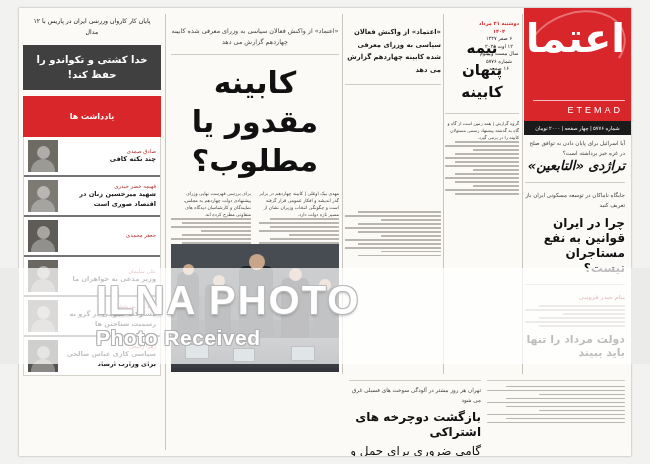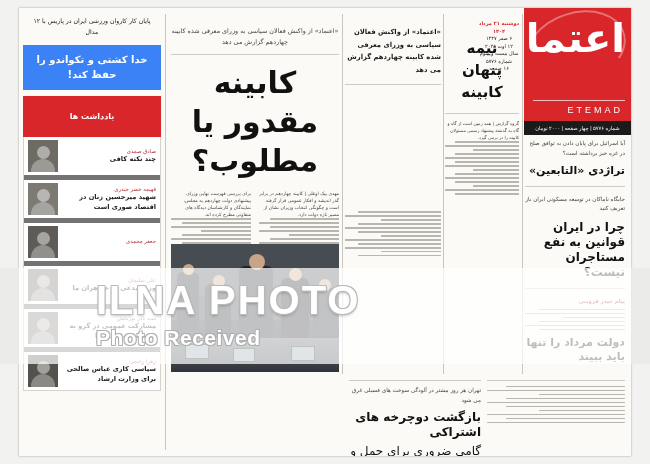--- a/index.html
+++ b/index.html
@@ -187,21 +187,21 @@
   }
   .sb-top {
     text-align: center;
     font-size: 6.2px;
     line-height: 1.7;
     color: #222;
     padding: 2px 4px 4px;
   }
   .sb-black {
     margin-top: 4px;
-    background: #3b82f6;
+    background: #404040;
     color: #fff;
     text-align: center;
     padding: 7px 4px 8px;
     font-weight: bold;
     font-size: 10px;
     line-height: 1.5;
   }
   .sb-title {
     margin-top: 6px;
     background: #d8262b;
@@ -216,21 +216,21 @@
     border: 1px solid #d6d3cd;
     border-top: none;
     background: #fff;
   }
   .sb-item {
     display: flex;
     flex-direction: row;
     align-items: center;
     gap: 4px;
     padding: 3px 4px;
-    border-bottom: 5px solid #737373;
+    border-bottom: 2px solid #737373;
     min-height: 32px;
   }
   .sb-item:last-child {
     border-bottom: none;
   }
   .sb-photo {
     width: 30px;
     height: 32px;
     flex: 0 0 30px;
     background: #8d8a84;
@@ -503,21 +503,21 @@
           <i></i>
           <i class="m"></i>
           <i class="s"></i>
           <i></i>
           <i class="m"></i>
       </div>
     </div>
 
     <div class="col-right">
       <div class="kicker" style="font-size:5.6px; line-height:1.7;">آیا اسرائیل برای پایان دادن به توافق صلح در غزه خیز برداشته است؟</div>
-      <div class="hl" style="font-size:11px; margin-top:6px;">تراژدی «التابعین»</div>
+      <div class="hl" style="font-size:13px; font-style:italic;">تراژدی «التابعین»</div>
       <div class="rule-h" style="margin:8px 0;"></div>
       <div class="kicker" style="font-size:5.6px; line-height:1.7;">جایگاه ناماکان در توسعه مسکونی ایران باز تعریف کنید</div>
       <div class="hl" style="font-size:12px; margin-top:6px;">چرا در ایران قوانین به نفع مستاجران نیست؟</div>
       <div class="rule-h" style="margin:8px 0;"></div>
       <div class="kicker" style="font-size:5.4px; color:#b23033; font-weight:bold;">پیام حیدر قزوینی</div>
       <div class="body-lines" style="margin-top:4px;">
         <i class="m"></i>
           <i></i>
           <i class="s"></i>
           <i class="m"></i>

